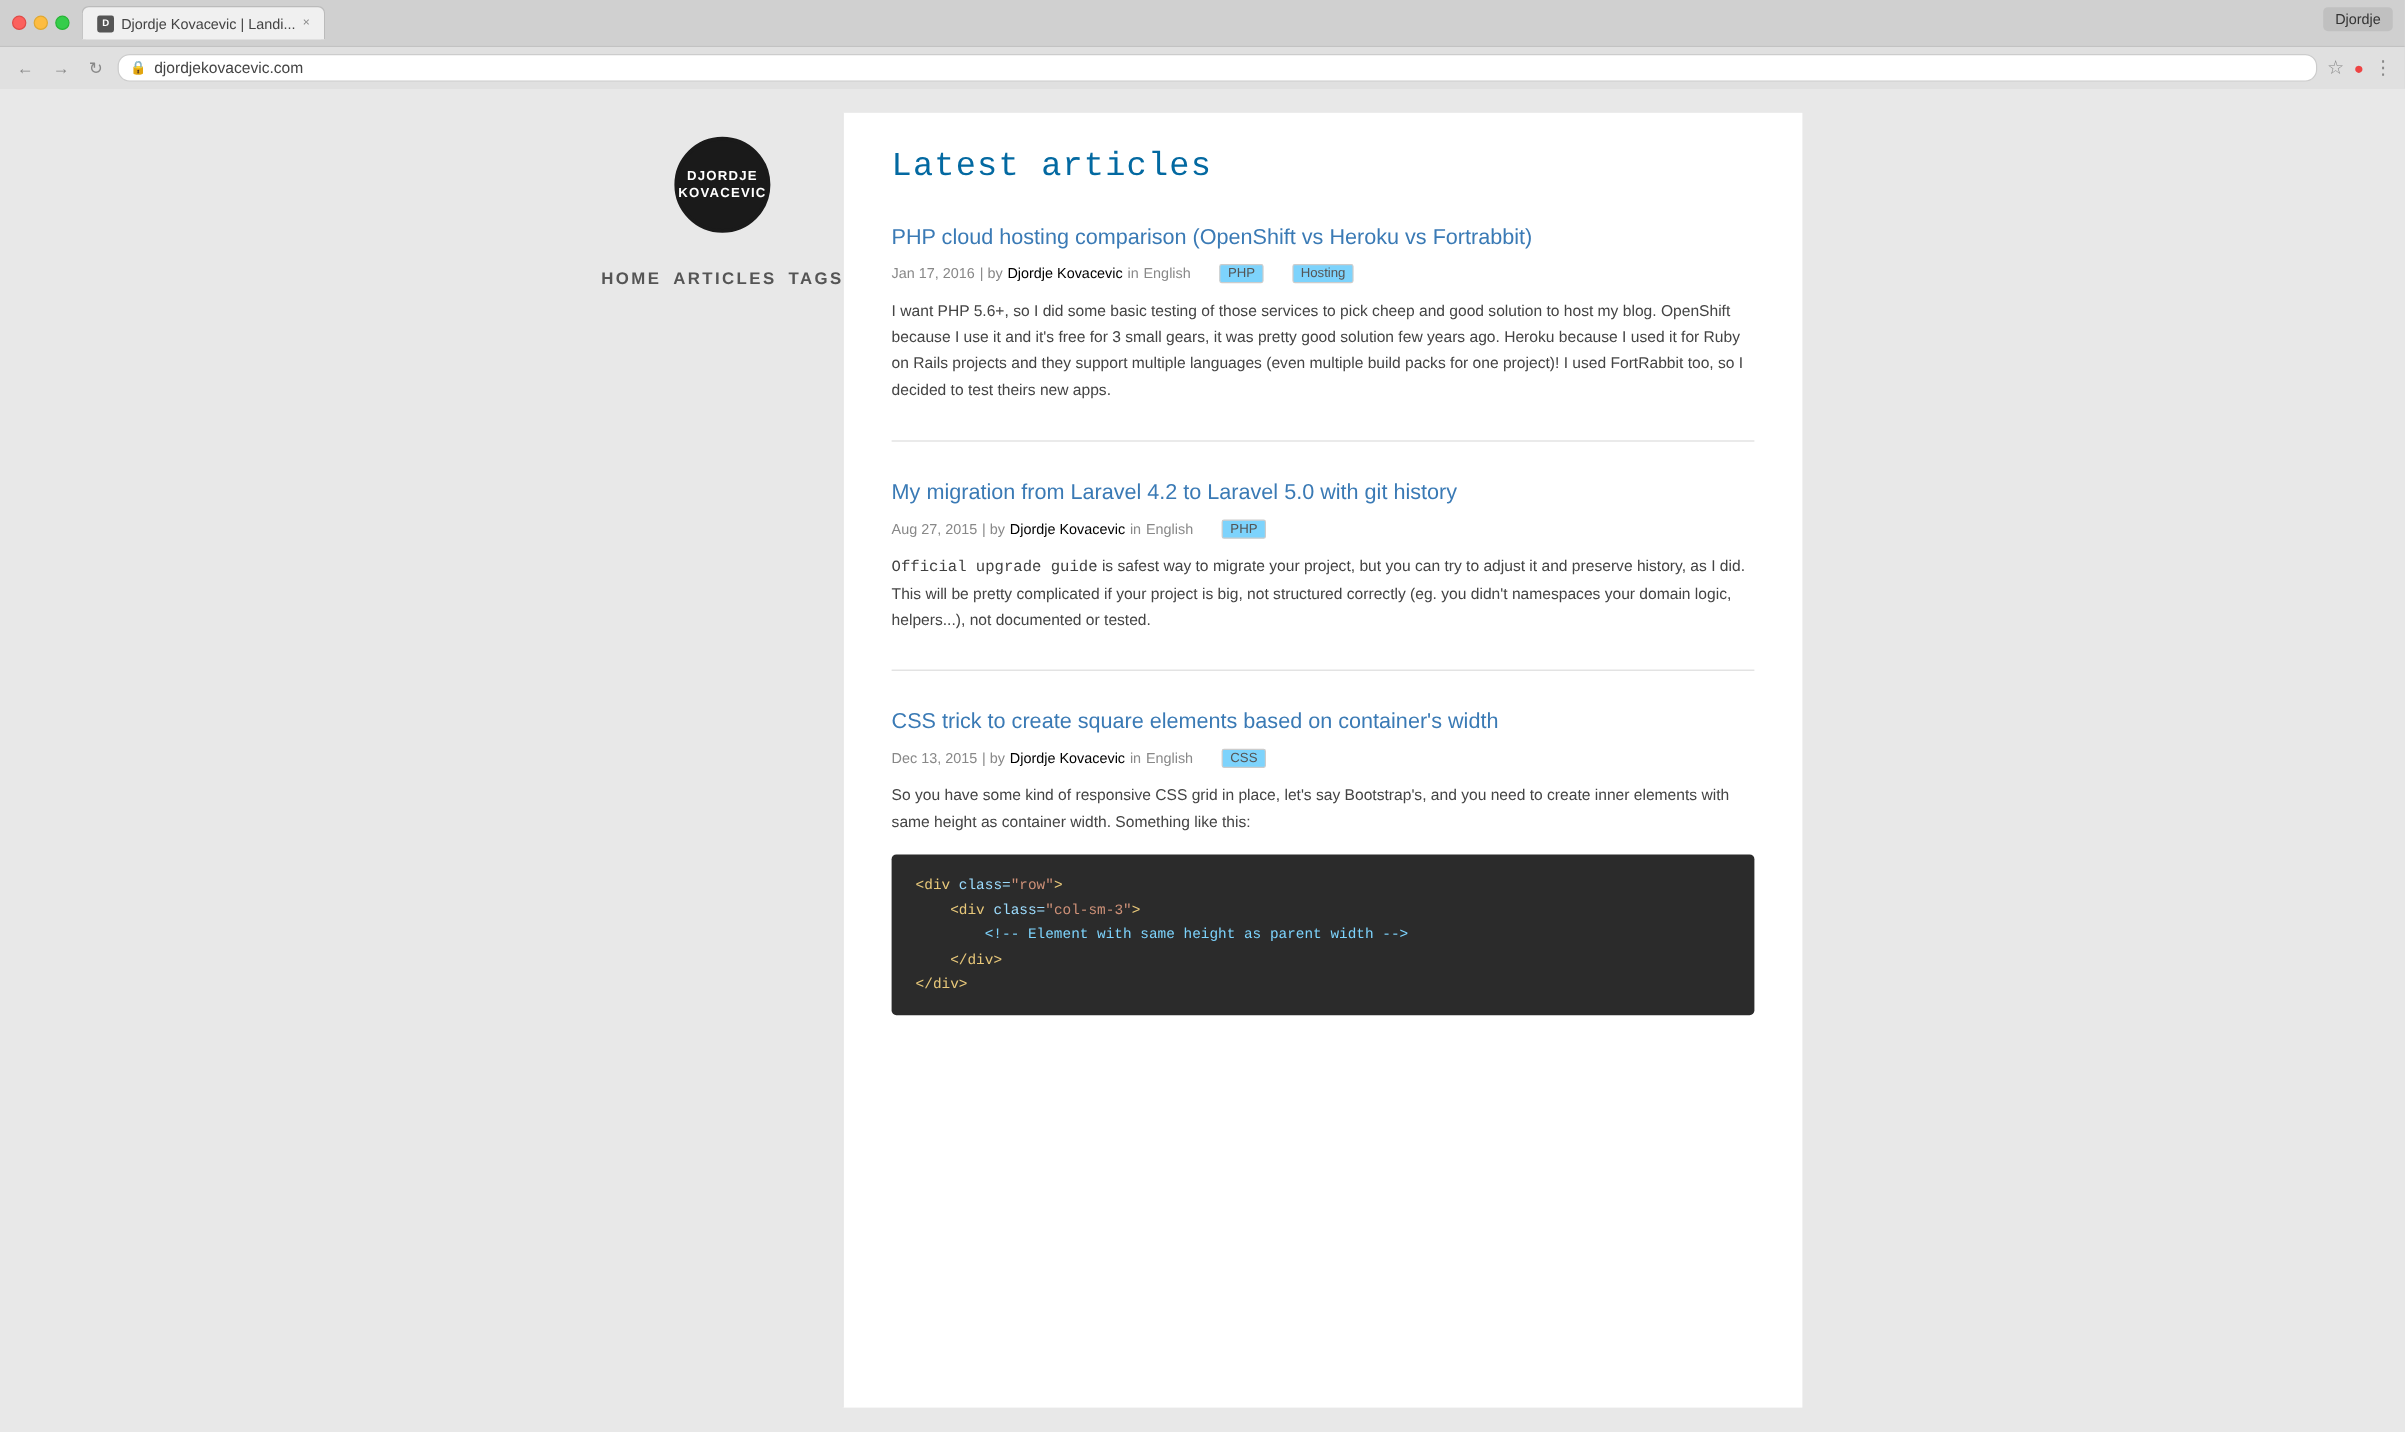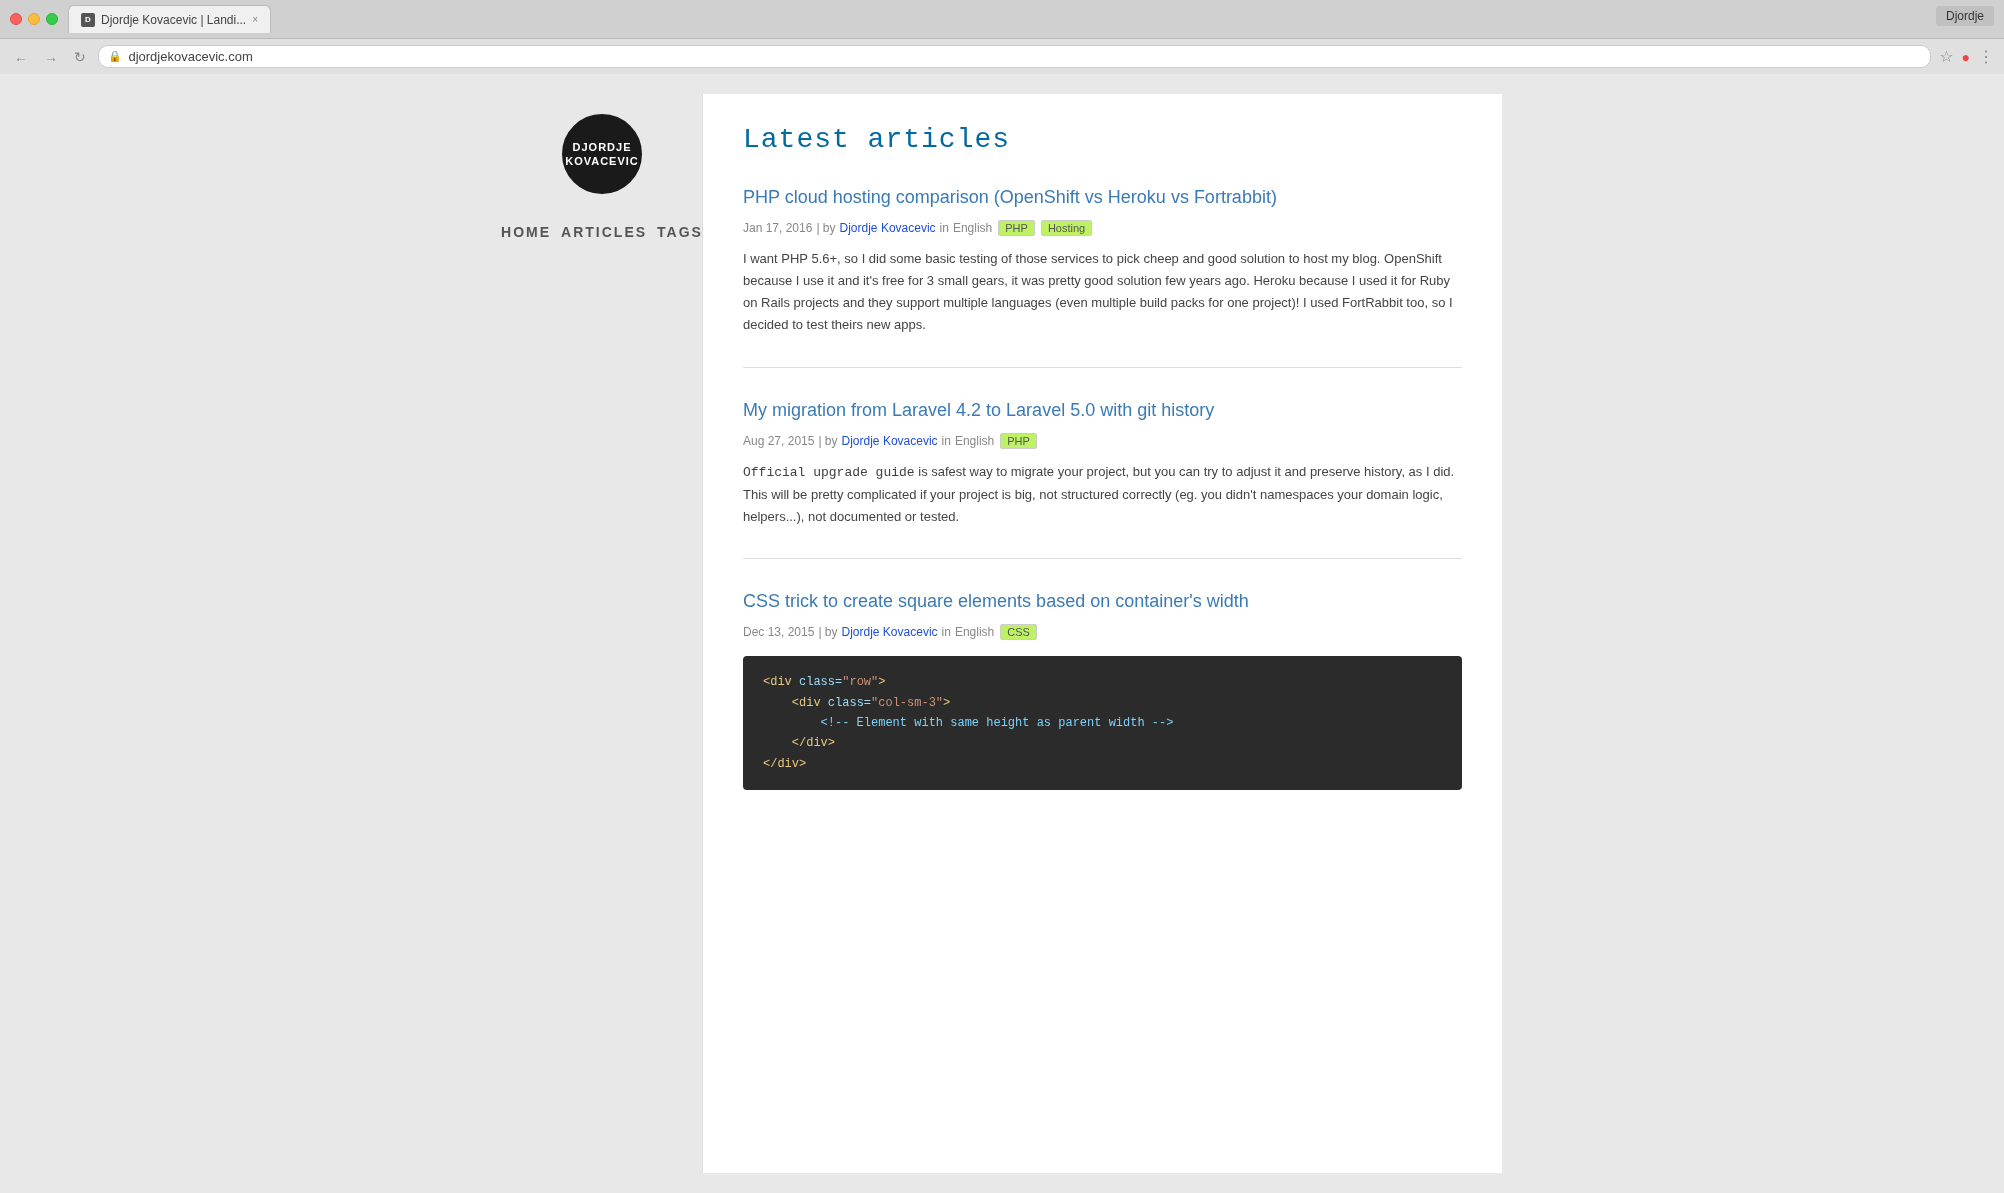--- a/index.html
+++ b/index.html
@@ -236,33 +236,33 @@
     .article-meta {
       font-size: 12px;
       color: #888;
       margin-bottom: 12px;
       display: flex;
       align-items: center;
       gap: 4px;
     }
 
     .meta-link {
-      color: #1d4ed8;
+      color: #000000;
       cursor: pointer;
     }
 
     .tag-badge {
       display: inline-block;
       border: 1px solid #ccc;
       padding: 1px 6px;
       font-size: 11px;
       color: #555;
       border-radius: 2px;
-      background: #bef264;
-      margin-left: 2px;
+      background: #7dd3fc;
+      margin-left: 20px;
     }
 
     .article-excerpt {
       font-size: 13px;
       color: #444;
       line-height: 1.7;
     }
 
     .excerpt-link {
       color: #404040;
@@ -375,20 +375,21 @@
       <div class="article" style="border-bottom:none;">
         <a class="article-title">CSS trick to create square elements based on container's width</a>
         <div class="article-meta">
           <span>Dec 13, 2015</span>
           <span> | by </span>
           <span class="meta-link">Djordje Kovacevic</span>
           <span> in </span>
           <span>English</span>
           <span class="tag-badge">CSS</span>
         </div>
+        <p class="article-excerpt">So you have some kind of responsive CSS grid in place, let's say Bootstrap's, and you need to create inner elements with same height as container width. Something like this:</p>
         <div class="code-block">
           <span class="code-line"><span class="code-tag">&lt;div</span> <span class="code-attr">class=</span><span class="code-val">"row"</span><span class="code-tag">&gt;</span></span>
           <span class="code-line">&nbsp;&nbsp;&nbsp;&nbsp;<span class="code-tag">&lt;div</span> <span class="code-attr">class=</span><span class="code-val">"col-sm-3"</span><span class="code-tag">&gt;</span></span>
           <span class="code-line">&nbsp;&nbsp;&nbsp;&nbsp;&nbsp;&nbsp;&nbsp;&nbsp;<span class="code-comment">&lt;!-- Element with same height as parent width --&gt;</span></span>
           <span class="code-line">&nbsp;&nbsp;&nbsp;&nbsp;<span class="code-tag">&lt;/div&gt;</span></span>
           <span class="code-line"><span class="code-tag">&lt;/div&gt;</span></span>
         </div>
       </div>
 
     </div>

